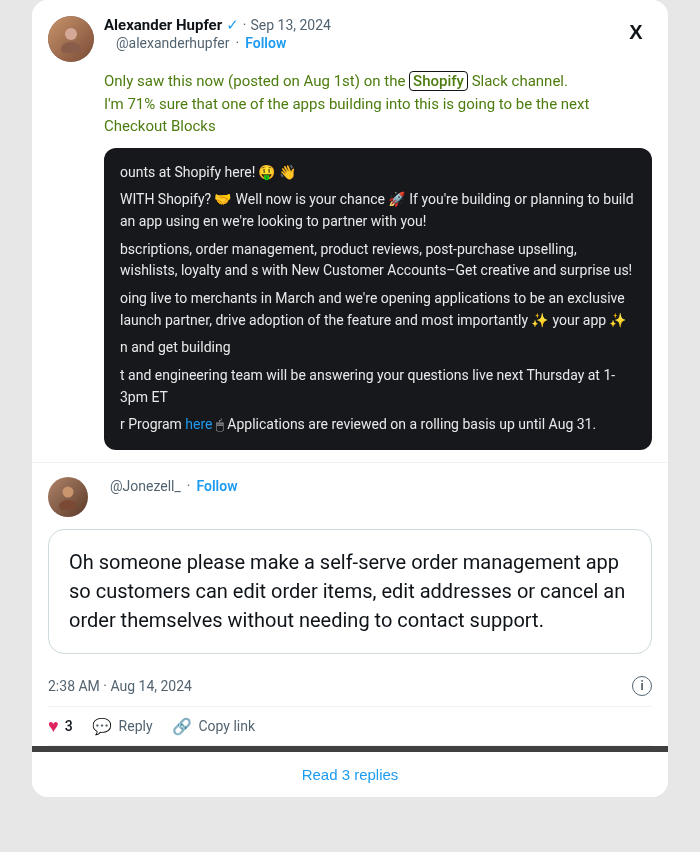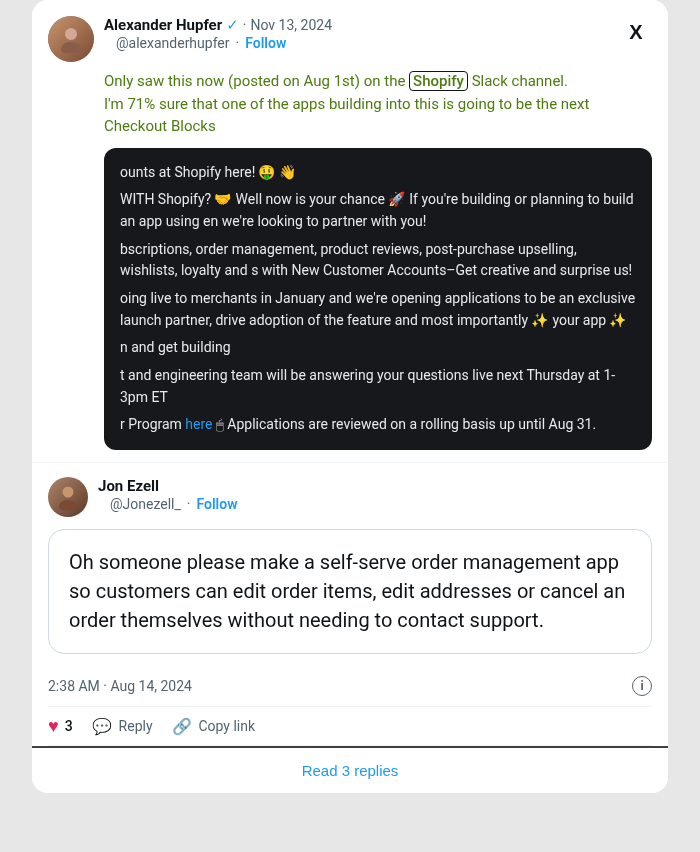--- a/index.html
+++ b/index.html
@@ -270,21 +270,21 @@
     
     .read-replies-btn {
       display: flex;
       align-items: flex-end;
       justify-content: center;
       width: 100%;
       padding: 14px;
       background: #ffffff;
       border: none;
       cursor: pointer;
-      border-top: 2px solid #404040;
+      border-top: 6px solid #404040;
     }
     .read-replies-text {
       color: #1d9bf0;
       font-size: 15px;
       font-weight: 500;
     }
   </style>
 </head>
 <body>
 
@@ -298,21 +298,21 @@
             <circle cx="14" cy="9" r="6" fill="#d4a896"></circle>
             <ellipse cx="14" cy="24" rx="10" ry="7" fill="#8a5c4a"></ellipse>
           </svg>
         </div>
       </div>
       <div class="tweet-meta">
         <div class="author-line">
           <span class="author-name">Alexander Hupfer</span>
           <span class="verified-badge">✓</span>
           <span class="dot">·</span>
-          <span class="date">Nov 13, 2024</span>
+          <span class="date">Sep 13, 2024</span>
         </div>
         <div class="handle-line">
           <span class="handle">@alexanderhupfer</span>
           <span class="dot">·</span>
           <a class="follow-link">Follow</a>
         </div>
       </div>
       <div class="x-icon">
         <span class="x-symbol">X</span>
       </div>
@@ -322,41 +322,38 @@
       <span class="shopify-highlight">Shopify</span>
       <span>Slack channel.</span>
       <br>
       <span>I'm 71% sure that one of the apps building into this is going to be the next Checkout Blocks</span>
     </div>
 
     <div class="dark-card">
       <p>ounts at Shopify here! 🤑 👋</p>
       <p>WITH Shopify? 🤝 Well now is your chance 🚀 If you're building or planning to build an app using en we're looking to partner with you!</p>
       <p>bscriptions, order management, product reviews, post-purchase upselling, wishlists, loyalty and s with New Customer Accounts–Get creative and surprise us!</p>
-      <p>oing live to merchants in January and we're opening applications to be an exclusive launch partner, drive adoption of the feature and most importantly ✨ your app ✨</p>
+      <p>oing live to merchants in March and we're opening applications to be an exclusive launch partner, drive adoption of the feature and most importantly ✨ your app ✨</p>
       <p>n and get building</p>
       <p>t and engineering team will be answering your questions live next Thursday at 1-3pm ET</p>
       <p>r Program <a class="dark-link">here</a> <span class="cursor-emoji">🖱</span> Applications are reviewed on a rolling basis up until Aug 31.</p>
     </div>
   </div>
 
   <div class="divider"></div>
 
   <div class="tweet-reply">
     <div class="reply-header">
       <div class="avatar2">
         <svg width="26" height="26" viewBox="0 0 26 26" fill="none">
           <circle cx="13" cy="8" r="5.5" fill="#c8956c"></circle>
           <ellipse cx="13" cy="22" rx="9" ry="6" fill="#7a4a35"></ellipse>
         </svg>
       </div>
       <div class="tweet-meta">
-        <div class="author-line">
-          <span class="author-name">Jon Ezell</span>
-        </div>
         <div class="handle-line">
           <span class="handle">@Jonezell_</span>
           <span class="dot">·</span>
           <a class="follow-link">Follow</a>
         </div>
       </div>
     </div>
 
     <div class="quote-box">
       <p class="quote-text">Oh someone please make a self-serve order management app so customers can edit order items, edit addresses or cancel an order themselves without needing to contact support.</p>

